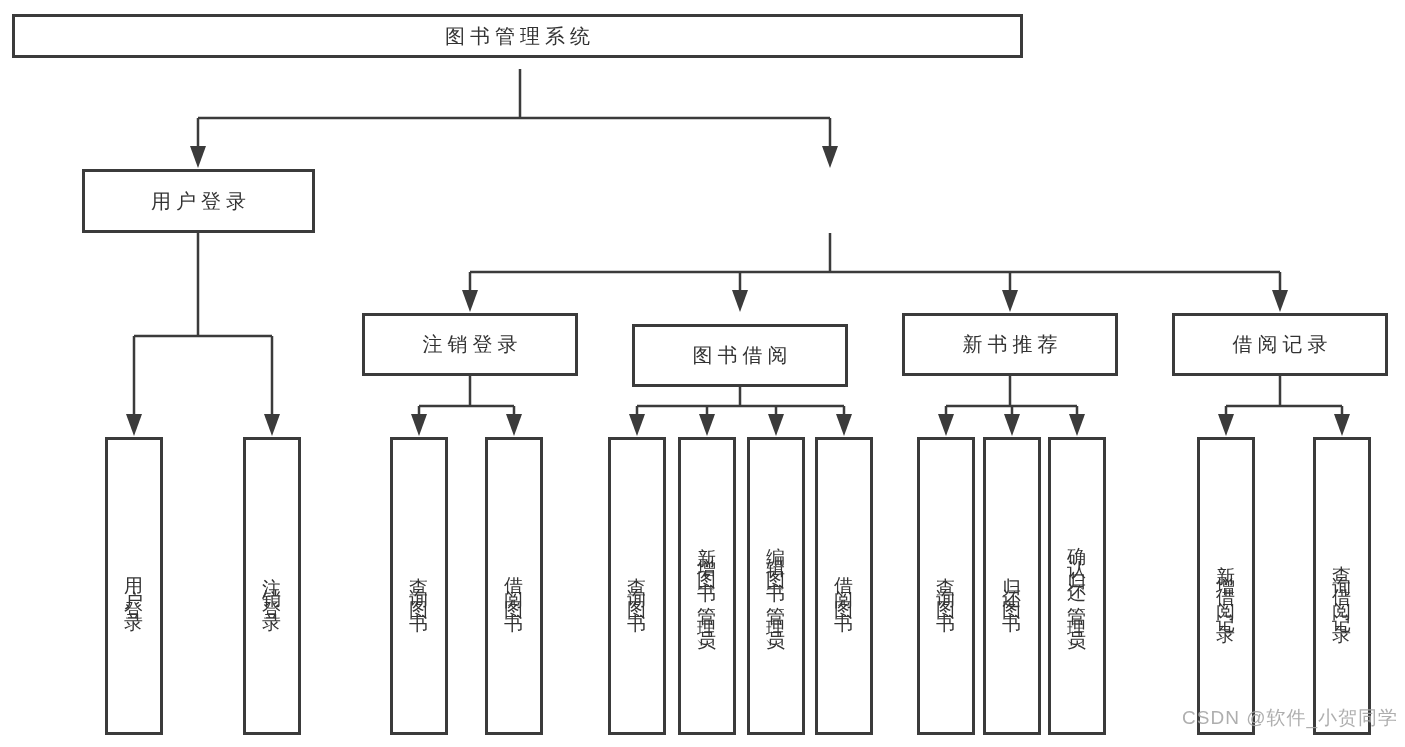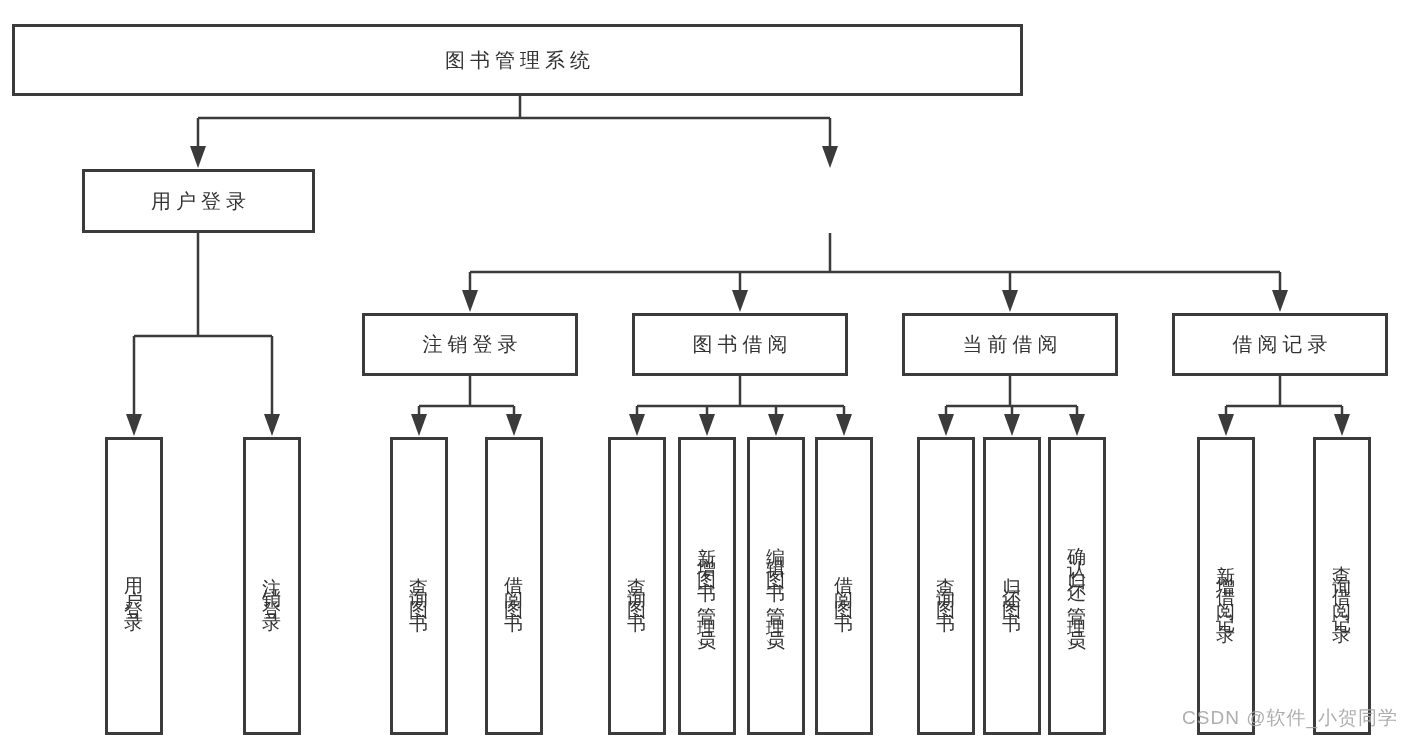--- a/index.html
+++ b/index.html
@@ -23,26 +23,26 @@
     text-indent:5px;
     white-space:nowrap;
   }
   .vnode{
     writing-mode:vertical-rl;
     text-orientation:mixed;
     font-size:19px;
     letter-spacing:12px;
     line-height:1;
   }
-  .root{left:12px;top:24px;width:1011px;height:72px;}
+  .root{left:12px;top:14px;width:1011px;height:44px;}
   .n-user-login{left:82px;top:169px;width:233px;height:64px;}
   .n-book-mgmt{left:712px;top:169px;width:235px;height:64px;}
   .lvl3{top:313px;width:216px;height:63px;}
   .n-new-rec{left:362px;}
-  .n-book-borrow{left:632px;}
+  .n-book-borrow{left:632px;margin-top:11px;}
   .n-cur-borrow{left:902px;}
   .n-borrow-records{left:1172px;text-align:center;}
   .leaf{top:437px;width:58px;height:298px;}
   .l-g1a{left:105px;} .l-g1b{left:243px;}
   .l-g2a{left:390px;} .l-g2b{left:485px;}
   .l-g3a{left:608px;} .l-g3b{left:678px;} .l-g3c{left:747px;} .l-g3d{left:815px;}
   .l-g4a{left:917px;} .l-g4b{left:983px;} .l-g4c{left:1048px;}
   .l-g5a{left:1197px;} .l-g5b{left:1313px;}
   .watermark{
     position:absolute;
@@ -114,21 +114,21 @@
     <path d="M1342 406 V416"></path>
     <polygon fill="#3b3b3b" stroke="none" points="1334,414 1350,414 1342,436"></polygon>
   </svg>
 
   <div class="node hnode root">图书管理系统</div>
 
   <div class="node hnode n-user-login">用户登录</div>
 
   <div class="node hnode lvl3 n-new-rec">注销登录</div>
   <div class="node hnode lvl3 n-book-borrow">图书借阅</div>
-  <div class="node hnode lvl3 n-cur-borrow">当前借阅</div>
+  <div class="node hnode lvl3 n-cur-borrow">新书推荐</div>
   <div class="node hnode lvl3 n-borrow-records">借阅记录</div>
 
   <div class="node vnode leaf l-g1a">用户登录</div>
   <div class="node vnode leaf l-g1b">注销登录</div>
 
   <div class="node vnode leaf l-g2a">查询图书</div>
   <div class="node vnode leaf l-g2b">借阅图书</div>
 
   <div class="node vnode leaf l-g3a">查询图书</div>
   <div class="node vnode leaf l-g3b">新增图书（管理员）</div>

